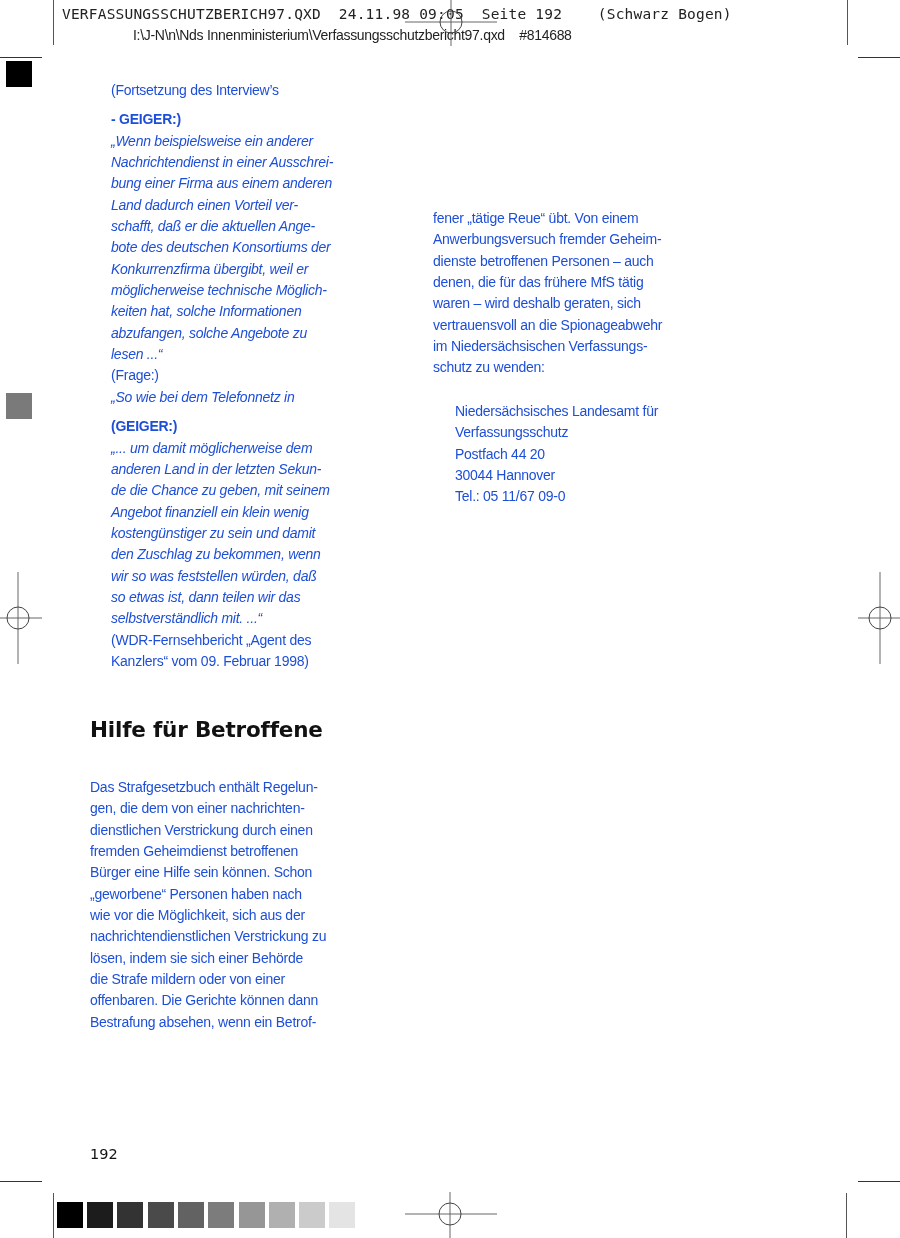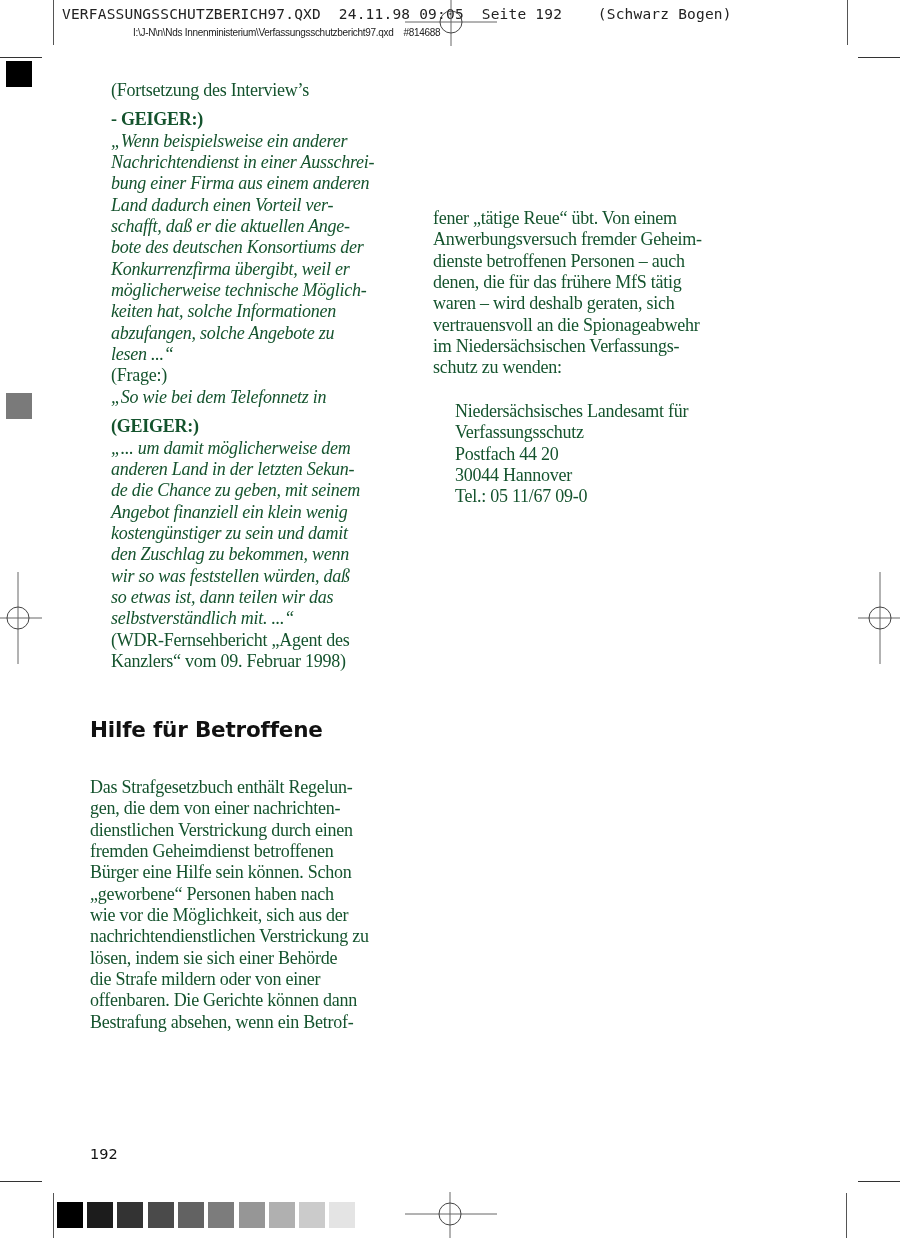--- a/index.html
+++ b/index.html
@@ -1,22 +1,22 @@
 <!DOCTYPE html>
 <html><head>
 <meta charset="utf-8">
 <style>
   html, body { margin: 0; padding: 0; background: #ffffff; }
   body { width: 900px; height: 1238px; position: relative; overflow: hidden; color: #111; }
   .abs { position: absolute; }
   .slug { left: 62px; top: 6px; font-family: "DejaVu Sans Mono", "Liberation Mono", monospace; font-size: 14.5px; color: #222; white-space: pre; letter-spacing: 0.2px; }
-  .path { left: 133px; top: 27px; font-family: "Liberation Sans", sans-serif; font-size: 10px; color: #222; white-space: pre; letter-spacing: -0.3px; }
+  .path { left: 133px; top: 27px; font-family: "Liberation Sans", sans-serif; font-size: 14px; color: #222; white-space: pre; letter-spacing: -0.3px; }
   .vline { background: #555; width: 1px; }
   .hline { background: #333; height: 1px; }
-  .text { font-family: Liberation Serif, serif; font-size: 18px; line-height: 21.35px; color: #14532d; letter-spacing: -0.25px; }
+  .text { font-family: Liberation Sans, sans-serif; font-size: 14px; line-height: 21.35px; color: #1d4ed8; letter-spacing: -0.25px; }
   .text div { white-space: nowrap; }
   .it { font-style: italic; }
   .b { font-weight: bold; margin-top: 8px; }
   .heading { font-family: "DejaVu Sans", "Liberation Sans", sans-serif; font-weight: bold; font-size: 21.5px; color: #111; letter-spacing: -0.2px; }
   .pageno { font-family: "DejaVu Sans", "Liberation Sans", sans-serif; font-size: 14.5px; color: #111; }
   .swatch { position: absolute; top: 1202px; width: 26px; height: 26px; }
   .reg { position: absolute; }
 </style>
 </head>
 <body>

